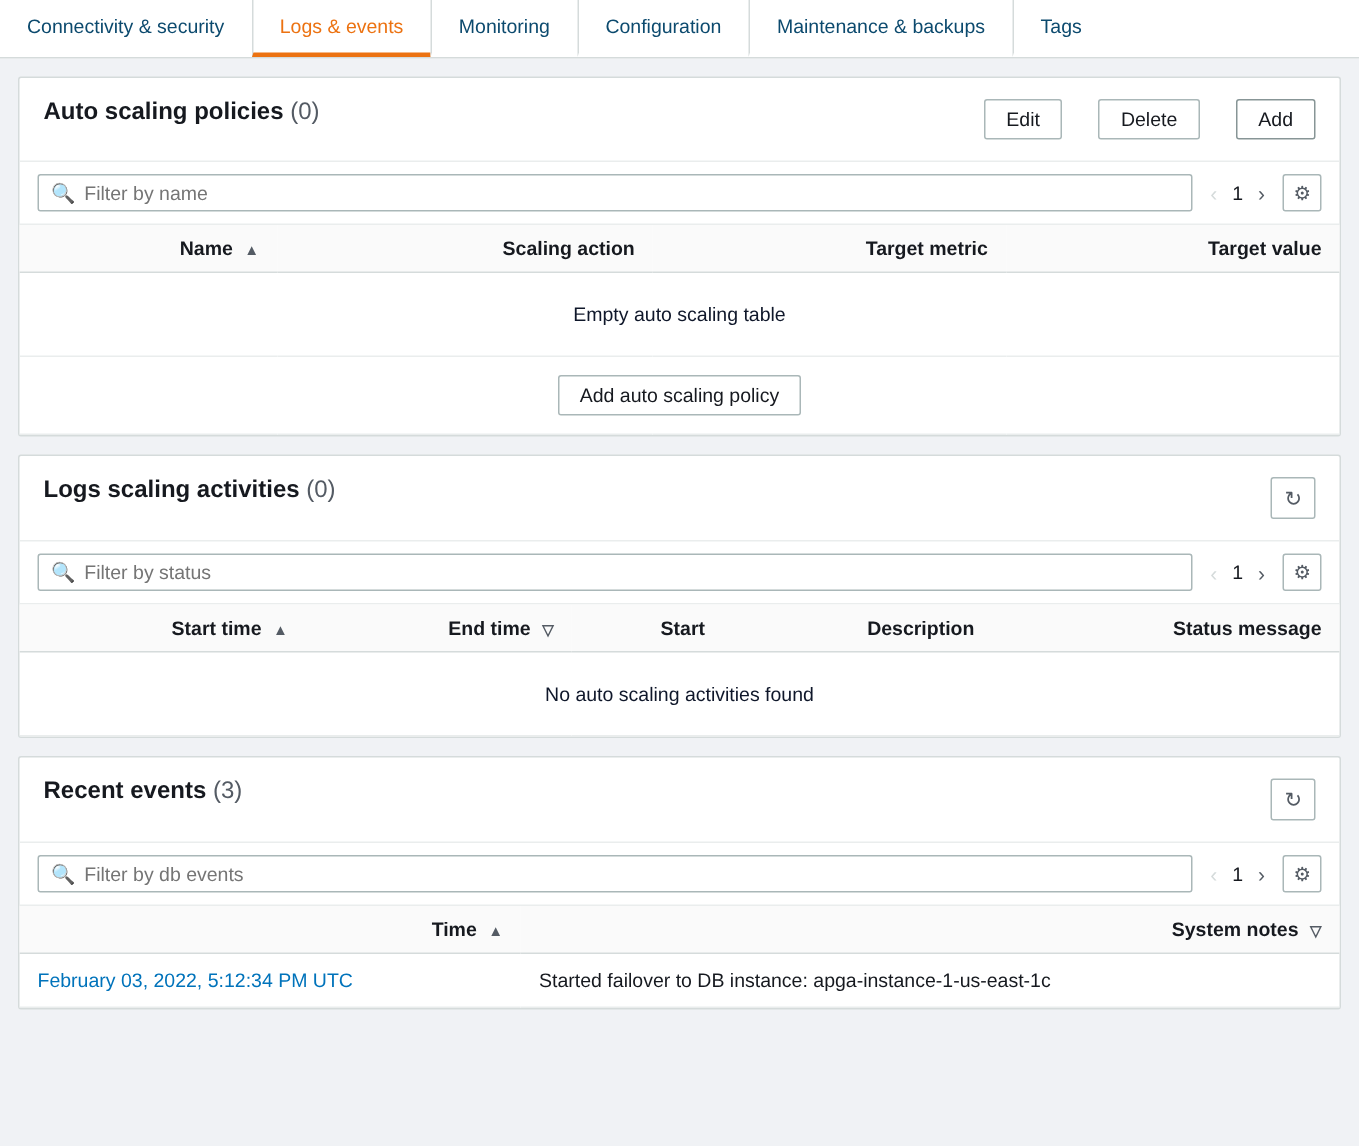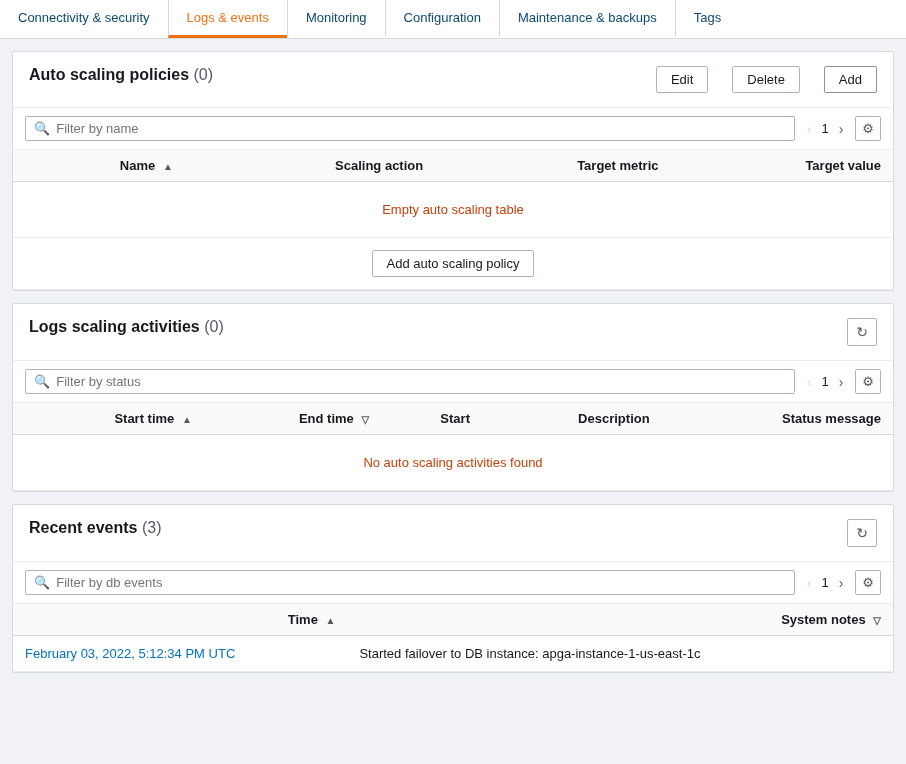--- a/index.html
+++ b/index.html
@@ -169,21 +169,21 @@
 
     .data-table td {
       padding: 10px 12px;
       border-bottom: 1px solid #eaeded;
       font-size: 13px;
       color: #16191f;
     }
 
     .empty-row td {
       text-align: center;
-      color: #c2410c;
+      color: #0f172a;
       padding: 20px;
     }
 
     .add-policy-row td {
       text-align: center;
       padding: 12px;
     }
 
     .refresh-btn {
       border: 1px solid #aab7b8;

